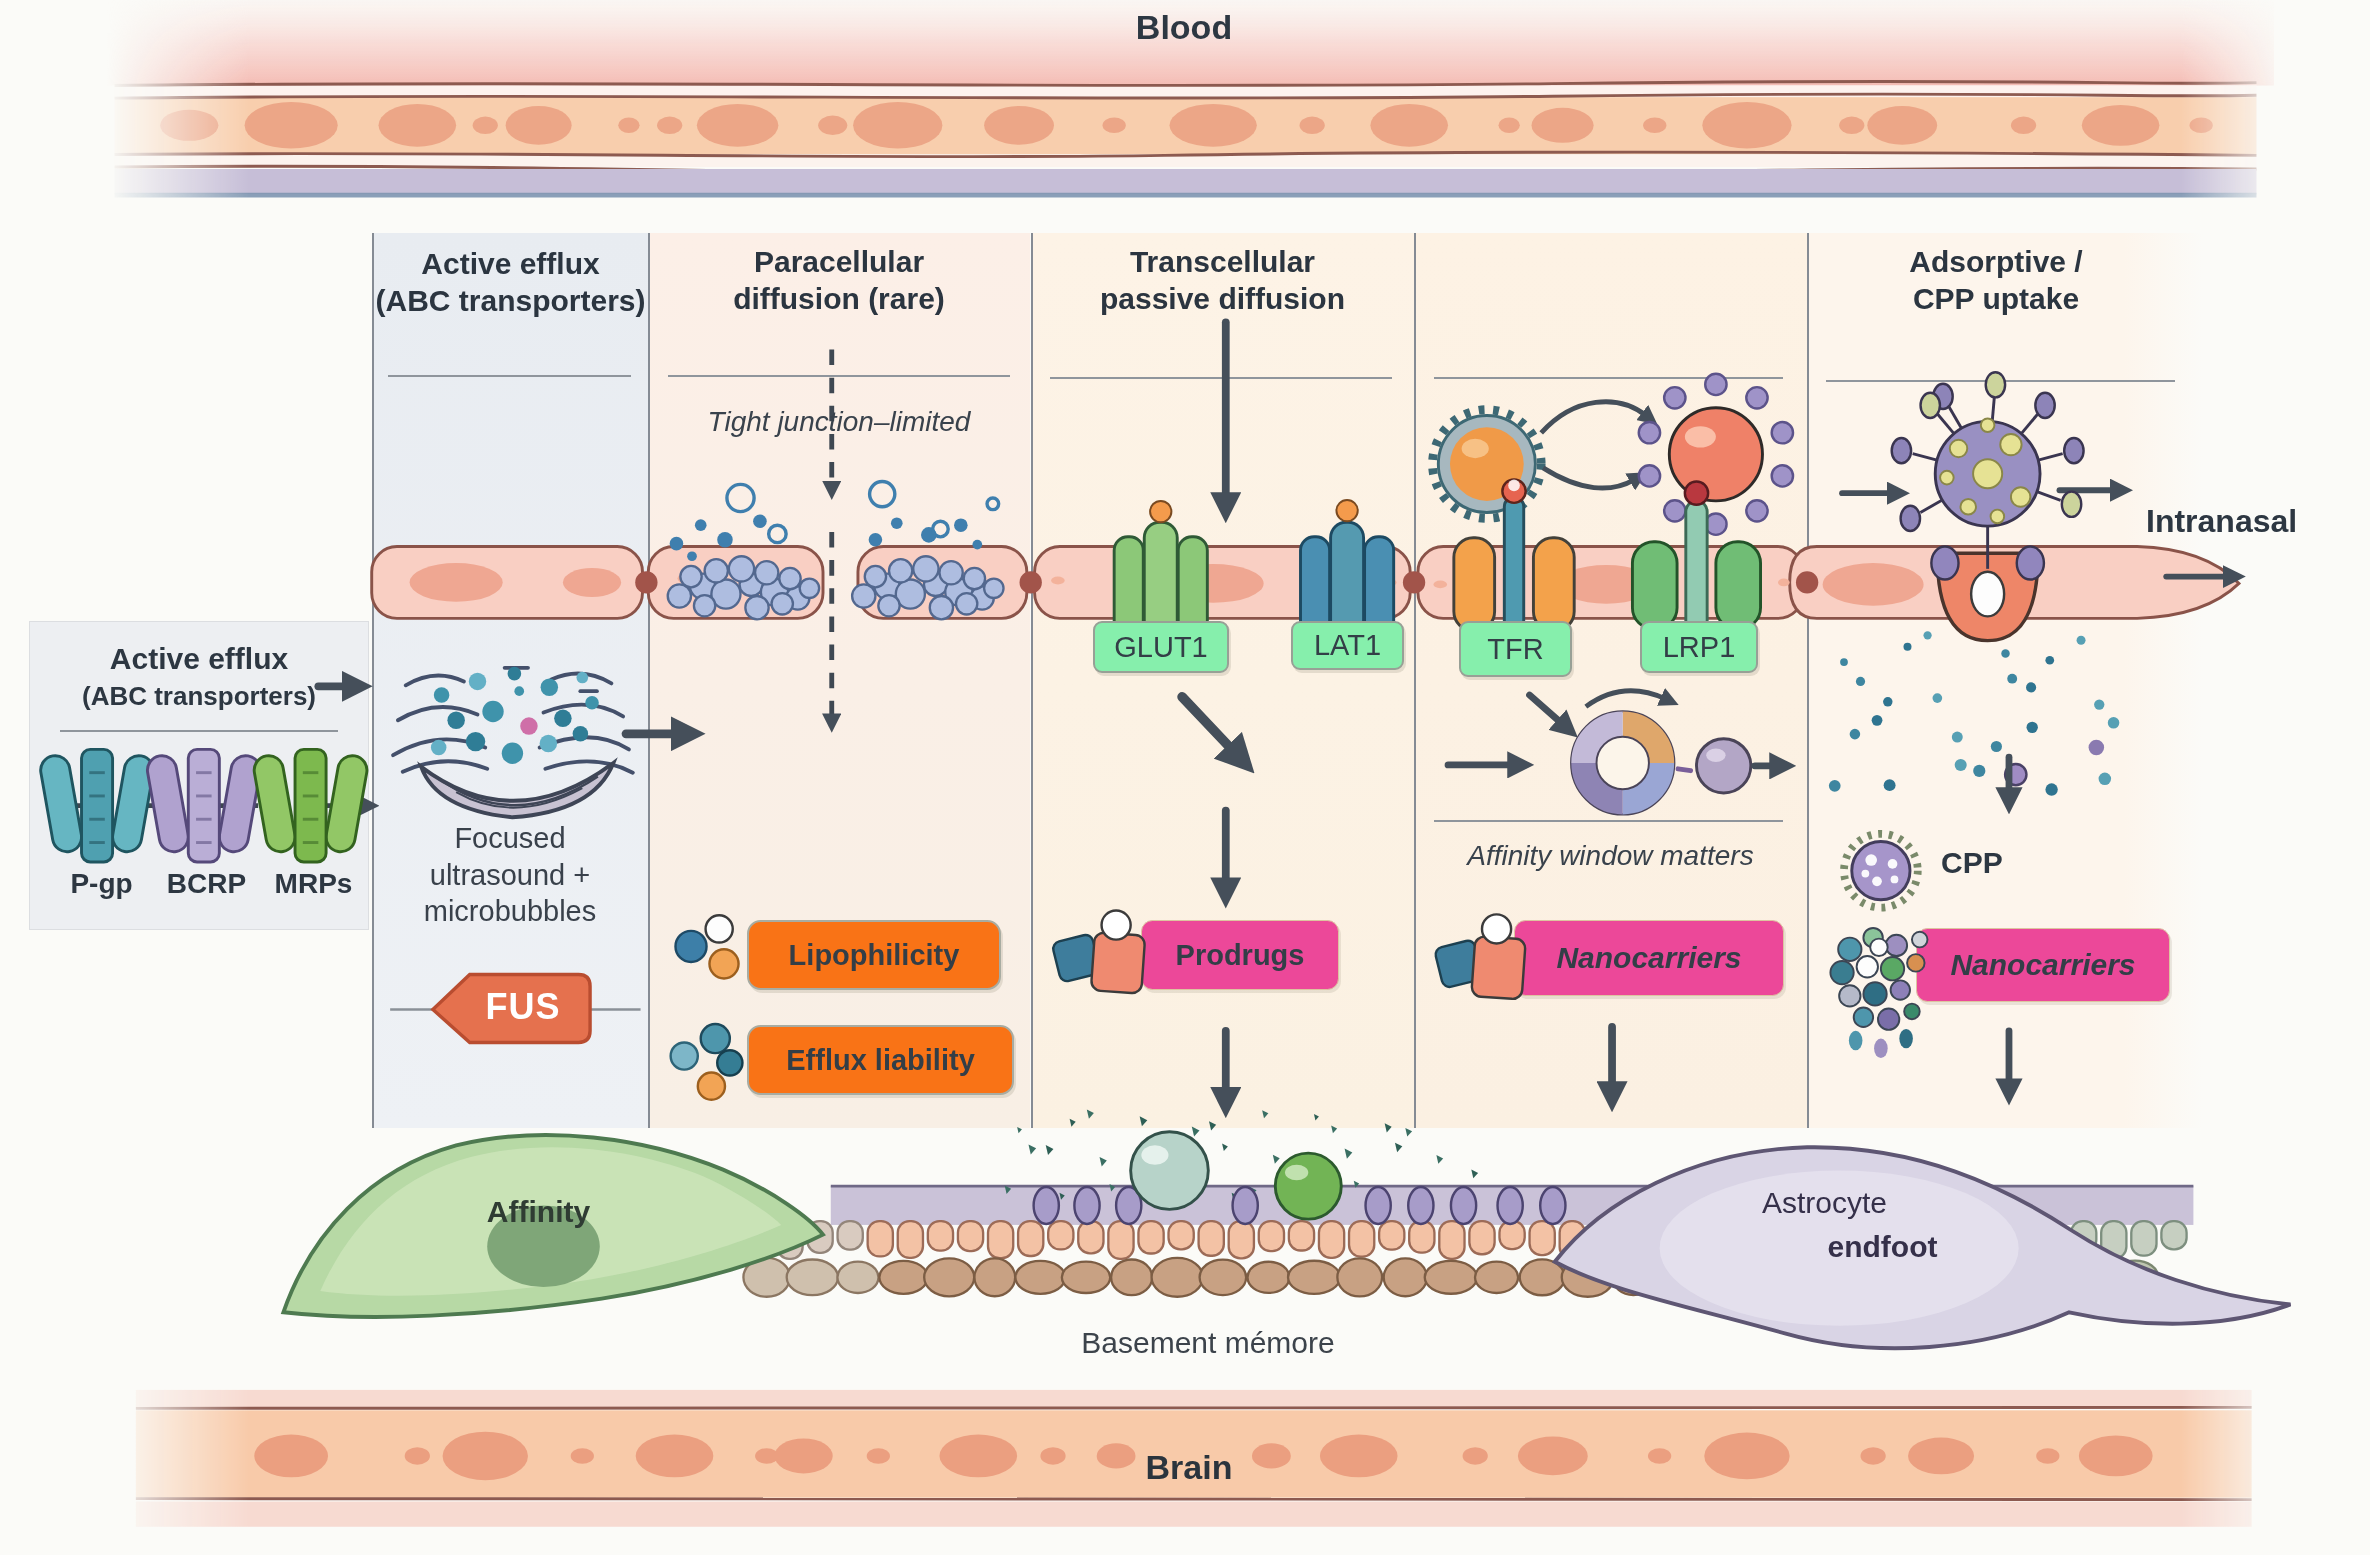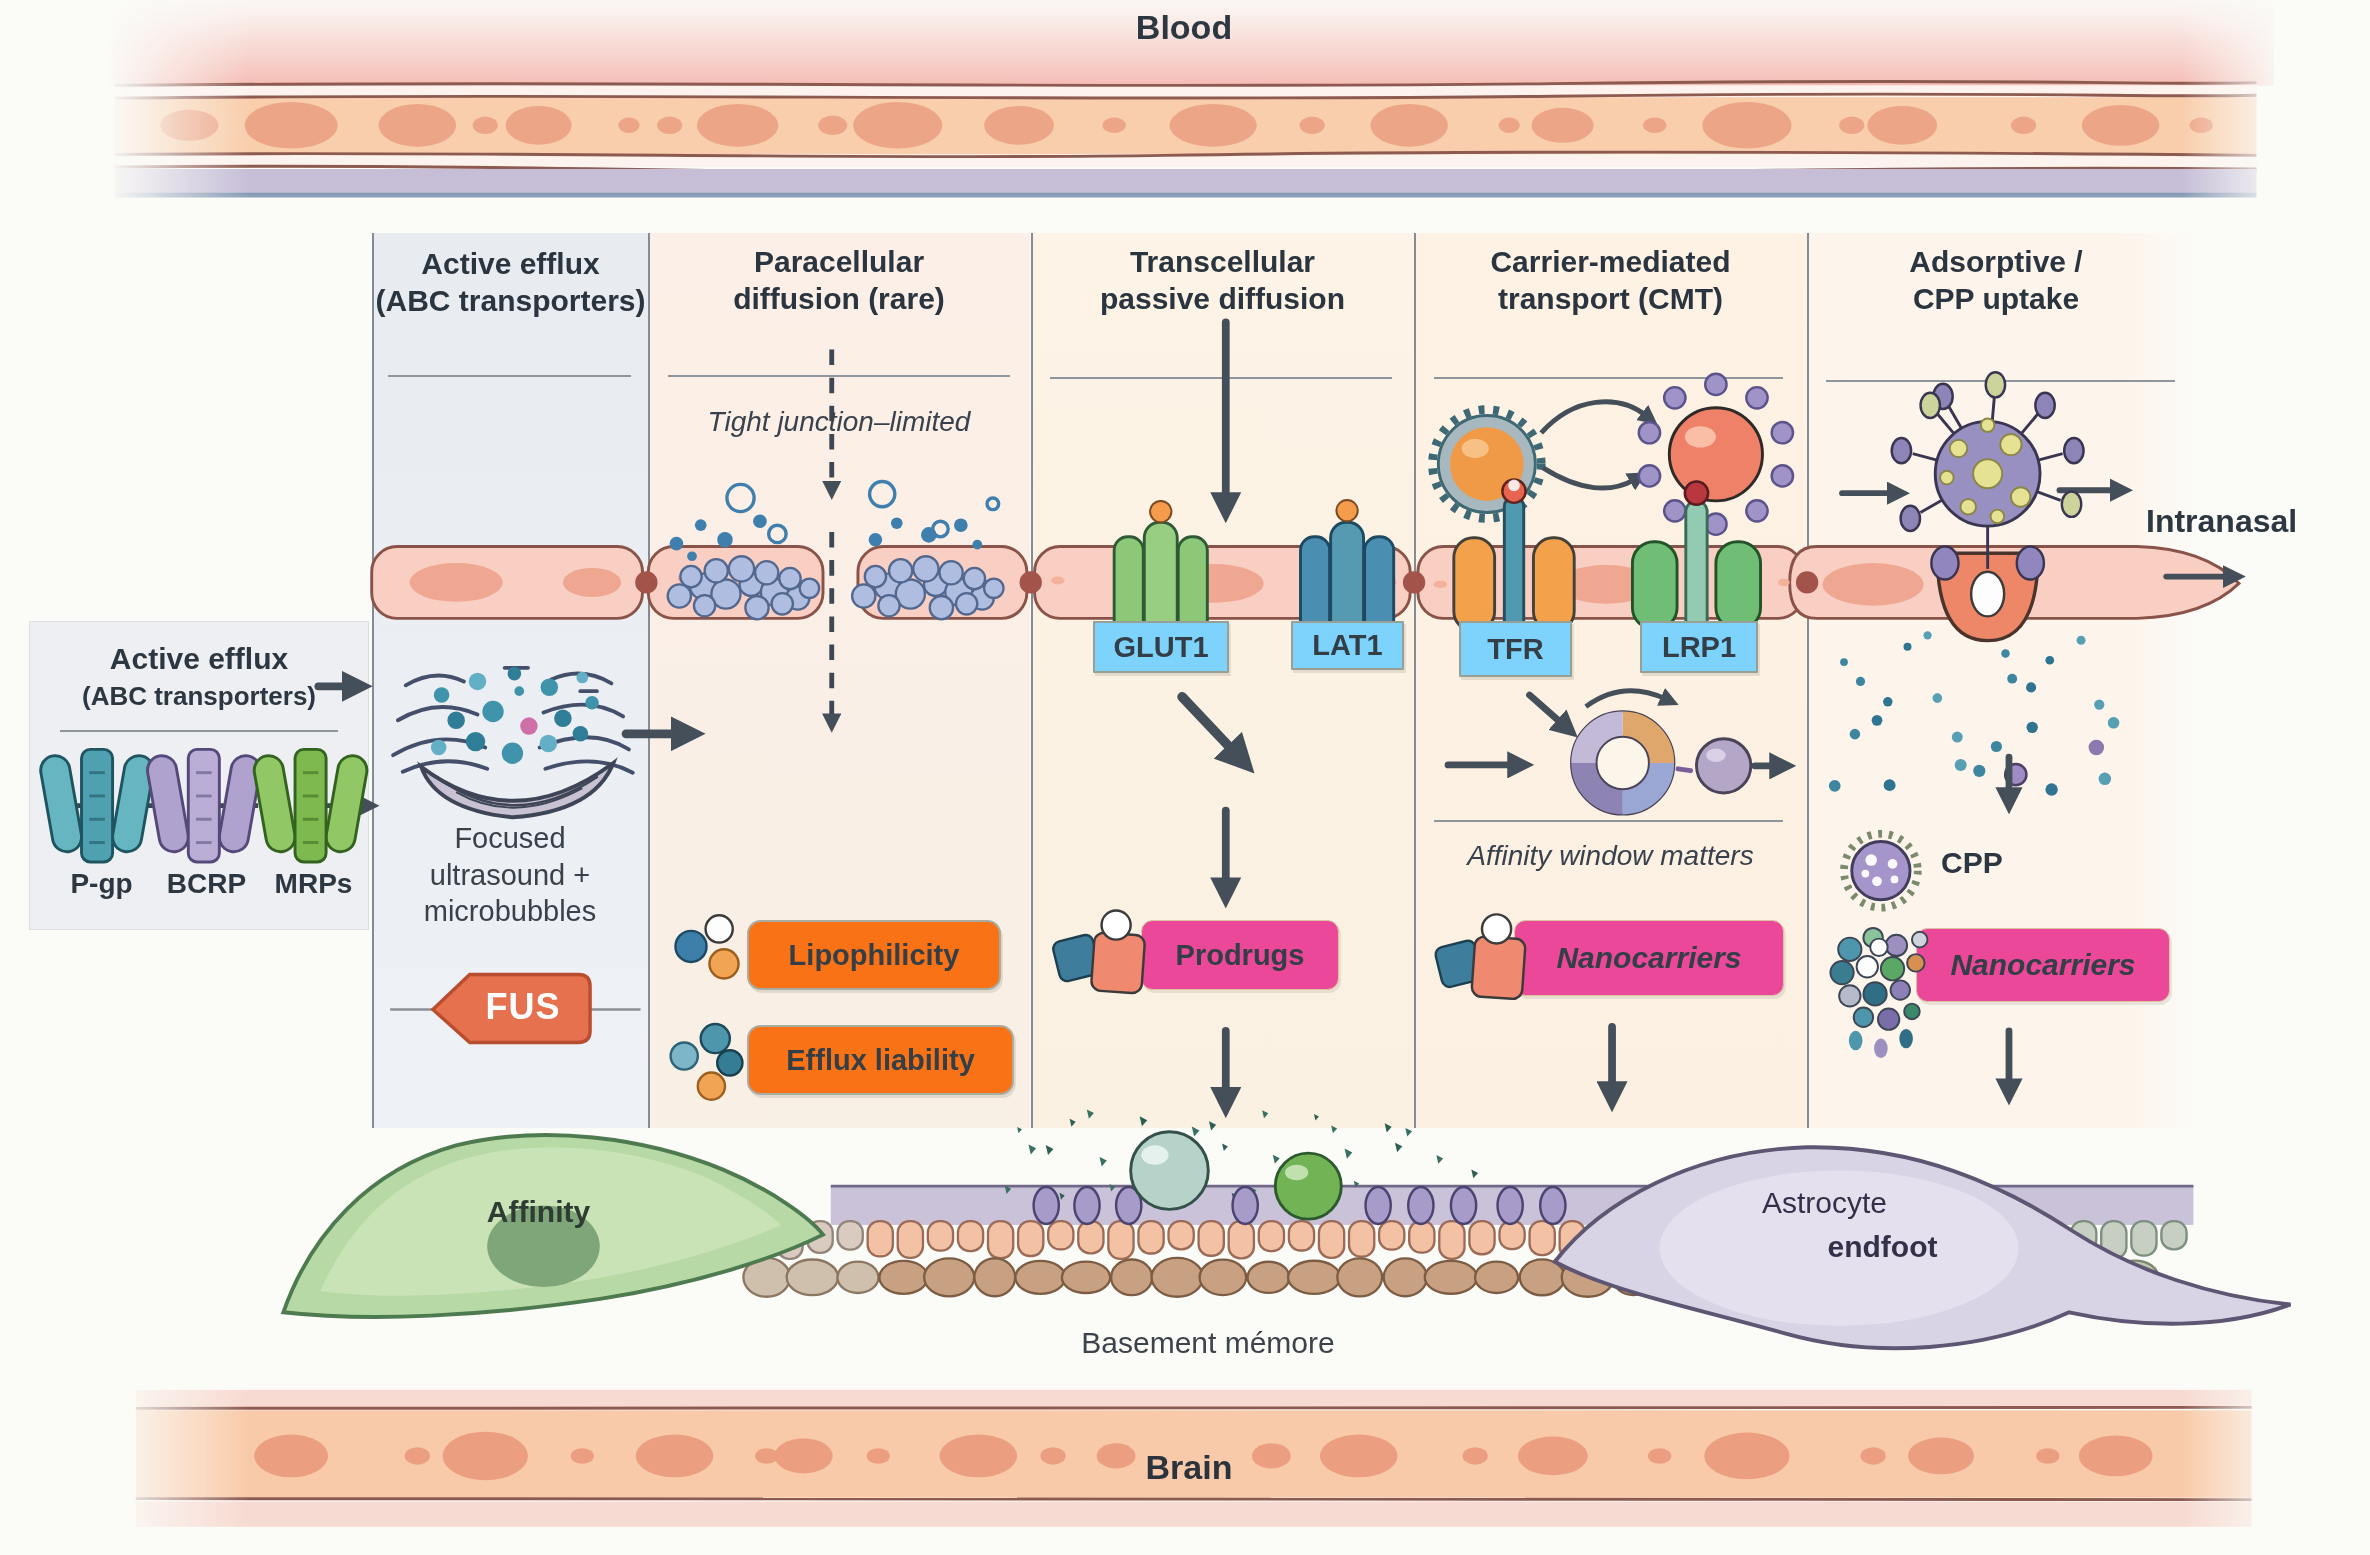--- a/index.html
+++ b/index.html
@@ -6,21 +6,21 @@
   body{width:2371px;height:1556px;background:#fbfbf8;font-family:"Liberation Sans",sans-serif;overflow:hidden}
   #canvas{position:relative;width:2371px;height:1556px;background:#fbfbf8;overflow:hidden}
   .abs{position:absolute}
   .lbl{position:absolute;color:#2d3742;font-family:"Liberation Sans",sans-serif}
   .c{text-align:center}
   .hdr{font-weight:700;font-size:30px;line-height:1.24;text-align:center;color:#2b3540}
   .it{font-style:italic}
   .sep{position:absolute;height:1.9px;background:#8f959c;z-index:2}
   .vline{position:absolute;width:1.9px;background:#858b94;top:233px;height:895px;z-index:2}
   .colbg{position:absolute;top:233px;height:895px;z-index:1}
-  .tbox{position:absolute;background:#7dd3fc;border:2.9px solid #98a096;border-radius:1px;display:flex;align-items:center;justify-content:center;font-weight:700;font-size:29px;color:#333e47;z-index:4;box-shadow:1.9px 2.9px 0 rgba(120,115,95,.18)}
+  .tbox{position:absolute;background:#86efac;border:2.9px solid #98a096;border-radius:9px;display:flex;align-items:center;justify-content:center;font-weight:400;font-size:29px;color:#333e47;z-index:4;box-shadow:1.9px 2.9px 0 rgba(120,115,95,.18)}
   .pbox{position:absolute;background:#ec4899;border:1.9px solid #ddc4a0;border-radius:11.6px;display:flex;align-items:center;justify-content:center;font-weight:700;font-size:29px;color:#333e47;z-index:4;box-shadow:1.9px 2.9px 0 rgba(120,115,95,.15)}
   .wbox{position:absolute;background:#f97316;border:2.9px solid #a8aca2;border-radius:13.6px;display:flex;align-items:center;justify-content:center;font-weight:700;font-size:29px;color:#333e47;z-index:4;box-shadow:1.9px 2.9px 0 rgba(120,115,95,.18)}
   svg{position:absolute;left:0;top:0}
   #art{z-index:3}
   #icons{z-index:5;pointer-events:none}
   .z4{z-index:4}
   .z6{z-index:6}
 </style>
 </head>
 <body>
@@ -609,24 +609,20 @@
     <div>(ABC transporters)</div>
   </div>
   <div class="lbl hdr z4" style="left:648px;top:243px;width:382px">
     <div>Paracellular</div>
     <div>diffusion (rare)</div>
   </div>
   <div class="lbl hdr z4" style="left:1031px;top:243px;width:383px">
     <div>Transcellular</div>
     <div>passive diffusion</div>
   </div>
-  <div class="lbl hdr z4" style="left:1414px;top:243px;width:393px">
-    <div>Carrier-mediated</div>
-    <div>transport (CMT)</div>
-  </div>
   <div class="lbl hdr z4" style="left:1807px;top:243px;width:378px">
     <div>Adsorptive /</div>
     <div>CPP uptake</div>
   </div>
 
   <div class="lbl it c z4" style="left:648px;top:406px;width:382px;font-size:28px;font-weight:500;color:#39424c">Tight junction–limited</div>
 
   <div class="lbl c z4" style="left:29px;top:642px;width:340px;font-size:30px;font-weight:700">Active efflux</div>
   <div class="lbl c z4" style="left:29px;top:681px;width:340px;font-size:26px;font-weight:600">(ABC transporters)</div>
   <div class="lbl c z4" style="left:53px;top:868px;width:97px;font-size:28px;font-weight:600">P-gp</div>

